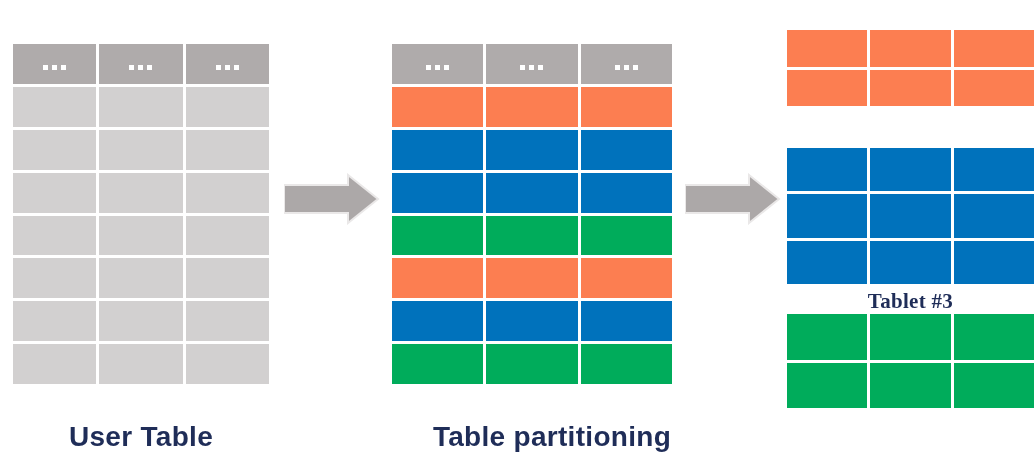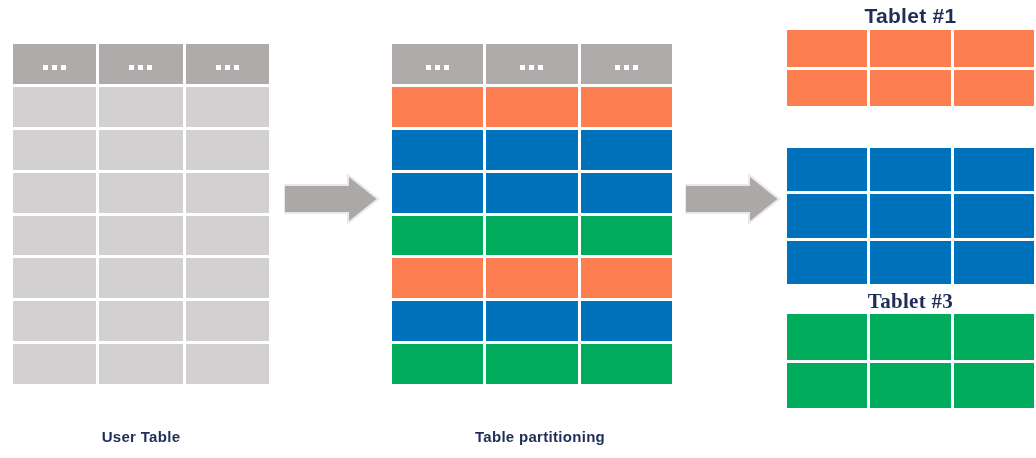--- a/index.html
+++ b/index.html
@@ -35,21 +35,21 @@
     display: inline-block;
     width: 5px;
     height: 5px;
     background: #ffffff;
   }
   .caption {
     position: absolute;
     text-align: center;
     color: var(--caption-navy, #1F2D58);
     font-weight: bold;
-    font-size: 15px;
+    font-size: 28px;
     line-height: 26px;
     letter-spacing: 0.3px;
     white-space: nowrap;
   }
   .tablet-title {
     position: absolute;
     text-align: center;
     color: var(--caption-navy, #1F2D58);
     font-weight: bold;
     font-size: 21px;
@@ -57,21 +57,21 @@
     letter-spacing: 0.3px;
     white-space: nowrap;
   }
   .arrow { position: absolute; }
 
   
   .user-grid    { left: 13px;  top: 44px;  width: 256px; height: 340px; }
   .user-caption { left: 13px;  top: 424px; width: 256px; }
   .arrow-1      { left: 284px; top: 173px; width: 96px;  height: 52px; }
   .part-grid    { left: 392px; top: 44px;  width: 280px; height: 340px; }
-  .part-caption { left: 400px; top: 424px; width: 280px; }
+  .part-caption { left: 412px; top: 424px; width: 280px; }
   .arrow-2      { left: 685px; top: 173px; width: 96px;  height: 52px; }
   .t1-title     { left: 787px; top: 4px;   width: 247px; }
   .t1-grid      { left: 787px; top: 30px;  width: 247px; height: 76px; }
   .t2-title     { left: 787px; top: 122px; width: 247px; }
   .t2-grid      { left: 787px; top: 148px; width: 247px; height: 136px; }
   .t3-title     { left: 787px; top: 289px; width: 247px; font-family: Liberation Serif, serif; }
   .t3-grid      { left: 787px; top: 314px; width: 247px; height: 94px; }
   .tablets-caption { left: 787px; top: 424px; width: 247px; }
 </style>
 </head>
@@ -160,21 +160,20 @@
       <div class="cell" style="background: rgb(0, 172, 91);"></div>
       <div class="cell" style="background: rgb(0, 172, 91);"></div>
       <div class="cell" style="background: rgb(0, 172, 91);"></div>
     </div>
   <div class="caption part-caption">Table partitioning</div>
 
   <svg class="arrow arrow-2" viewBox="0 0 96 52">
     <polygon class="arrow-shape" points="0,12 64,12 64,2 94,26 64,50 64,40 0,40" fill="#ACA8A8" stroke="#EAE8E8" stroke-width="2"></polygon>
   </svg>
 
-  <div class="tablet-title t1-title">Tablet #1</div>
   <div class="table-grid t1-grid" style="grid-template-columns: repeat(3, 1fr); grid-auto-rows: 1fr;">
       <div class="cell" style="background: rgb(252, 126, 81);"></div>
       <div class="cell" style="background: rgb(252, 126, 81);"></div>
       <div class="cell" style="background: rgb(252, 126, 81);"></div>
       <div class="cell" style="background: rgb(252, 126, 81);"></div>
       <div class="cell" style="background: rgb(252, 126, 81);"></div>
       <div class="cell" style="background: rgb(252, 126, 81);"></div>
     </div>
 
   <div class="table-grid t2-grid" style="grid-template-columns: repeat(3, 1fr); grid-auto-rows: 1fr;">

